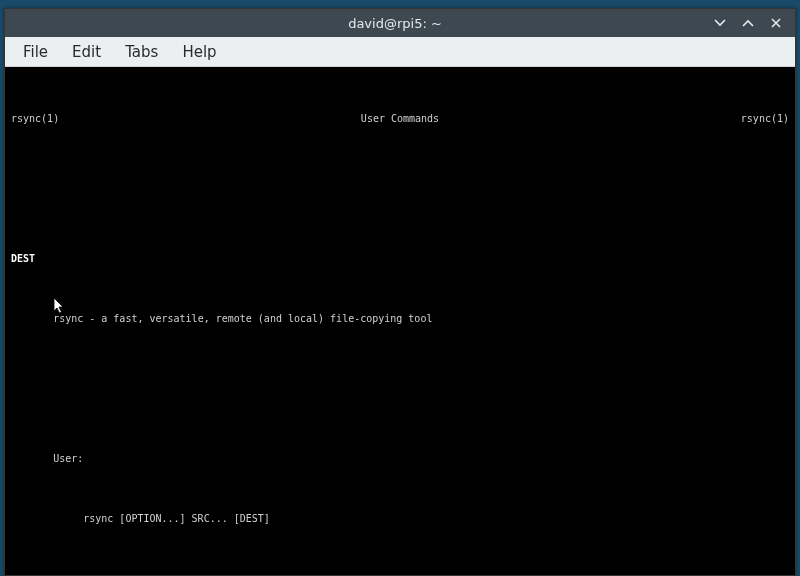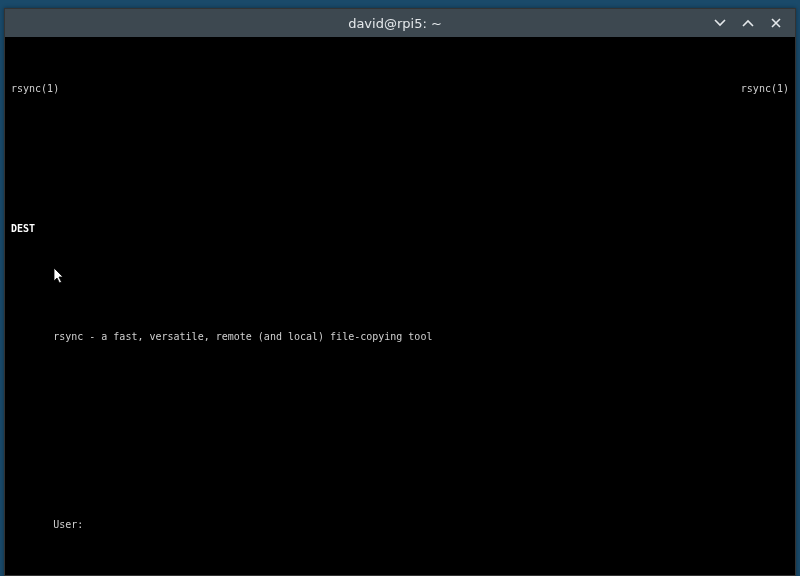--- a/index.html
+++ b/index.html
@@ -71,21 +71,21 @@
     padding: 2px 6px 0 6px;
     position: relative;
     overflow: hidden;
     white-space: pre;
   }
   .manhdr {
     display: flex;
     justify-content: space-between;
   }
   .bold { color: #ffffff; font-weight: bold; }
-  .indent1 { padding-left: 7ch; margin-top: 48px; }
+  .indent1 { padding-left: 7ch; }
   .indent2 { padding-left: 12ch; }
   .blank { height: 20px; }
   
   
   .cursor {
     position: absolute;
     left: 12px;
     top: 210px;
     width: 12px; height: 18px;
     pointer-events: none;
@@ -110,24 +110,31 @@
           </svg>
       </div>
       <div class="win-btn">
         <svg width="12" height="12" viewBox="0 0 12 12">
             <path d="M2 2 L10 10 M10 2 L2 10" stroke="#e4e8eb" stroke-width="1.6" fill="none"></path>
           </svg>
       </div>
     </div>
   </div>
 
+  <div class="menubar">
+    <div class="menu-item">File</div>
+    <div class="menu-item">Edit</div>
+    <div class="menu-item">Tabs</div>
+    <div class="menu-item">Help</div>
+  </div>
 
   <div class="terminal">
     <div class="manhdr">
       <span>rsync(1)</span>
+      <span>User Commands</span>
       <span>rsync(1)</span>
     </div>
     <div class="blank"></div>
 
     <div class="bold">DEST</div>
     <div class="indent1">rsync - a fast, versatile, remote (and local) file-copying tool</div>
     <div class="blank"></div>
 
     <div class="indent1">User:</div>
     <div class="indent2">rsync [OPTION...] SRC... [DEST]</div>

